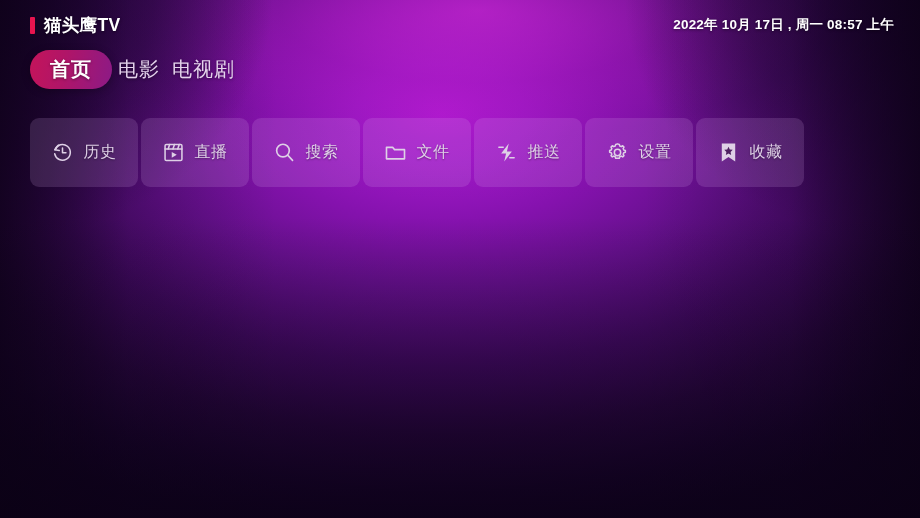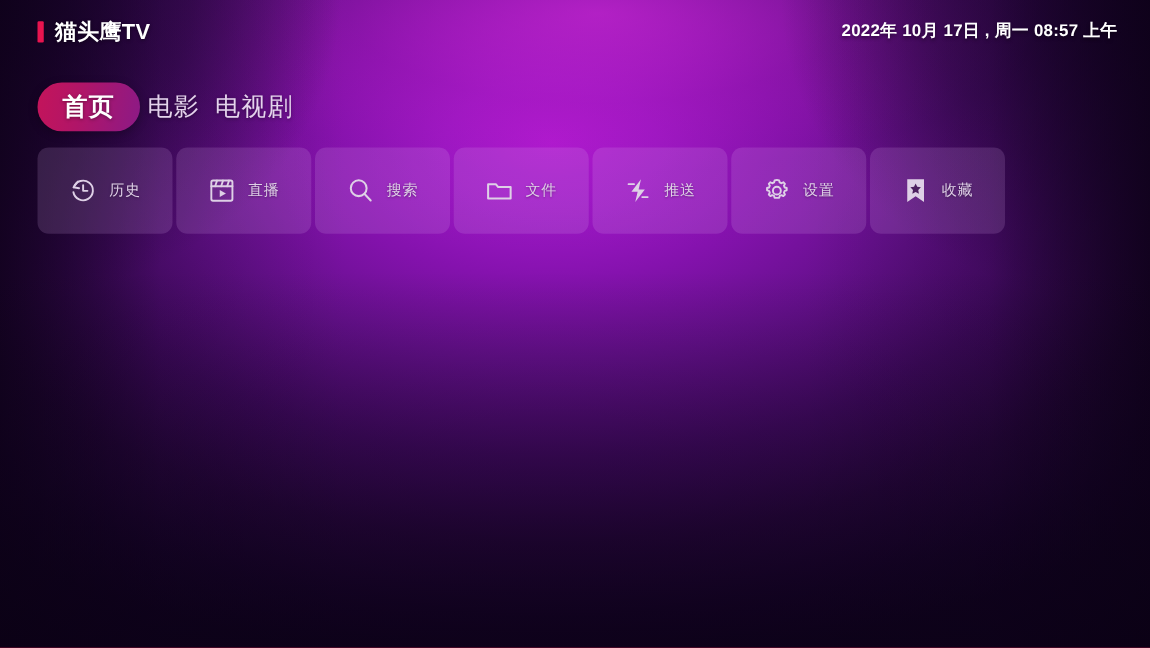--- a/index.html
+++ b/index.html
@@ -6,21 +6,21 @@
     margin: 0;
     padding: 0;
     background: #000;
   }
   #app {
     position: relative;
     width: 920px;
     height: 518px;
     overflow: hidden;
     font-family: "Liberation Sans", "DejaVu Sans", sans-serif;
-    background-color: #be185d;
+    background-color: #6d28d9;
   }
   
   .bg-layer {
     position: absolute;
     inset: 0;
     pointer-events: none;
   }
   .bg-base {
     background:
       radial-gradient(ellipse 700px 420px at 48% 22%,
@@ -122,21 +122,20 @@
     white-space: nowrap;
   }
 
   
   .tabs {
     position: absolute;
     top: 50px;
     left: 30px;
     display: flex;
     gap: 0;
-    margin-top: 16px;
   }
   .tab {
     color: #e4d3ec;
     font-size: 20px;
     font-weight: normal;
     letter-spacing: 1px;
     padding: 6px 6px;
     border-radius: 20px;
     white-space: nowrap;
     text-shadow: 0 1px 3px rgba(0,0,0,0.4);
@@ -175,21 +174,21 @@
     display: block;
     color: #ded0e6;
   }
   .card-icon svg {
     display: block;
     width: 23px;
     height: 23px;
   }
   .card-label {
     color: #ded0e6;
-    font-size: 12px;
+    font-size: 16px;
     letter-spacing: 0.6px;
     white-space: nowrap;
     text-shadow: 0 1px 2px rgba(0,0,0,0.35);
   }
 </style>
 </head>
 <body>
 
 <div id="app">
 

